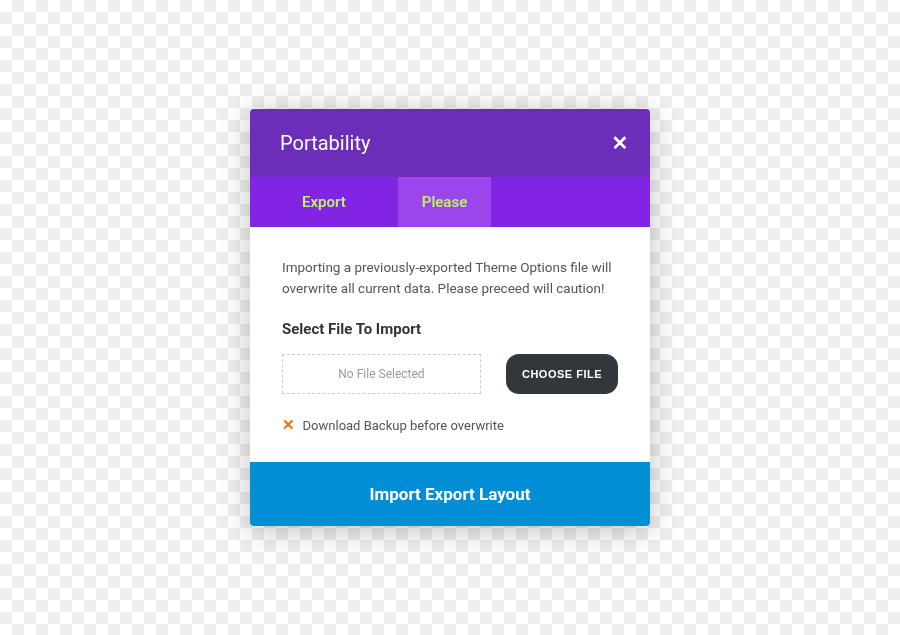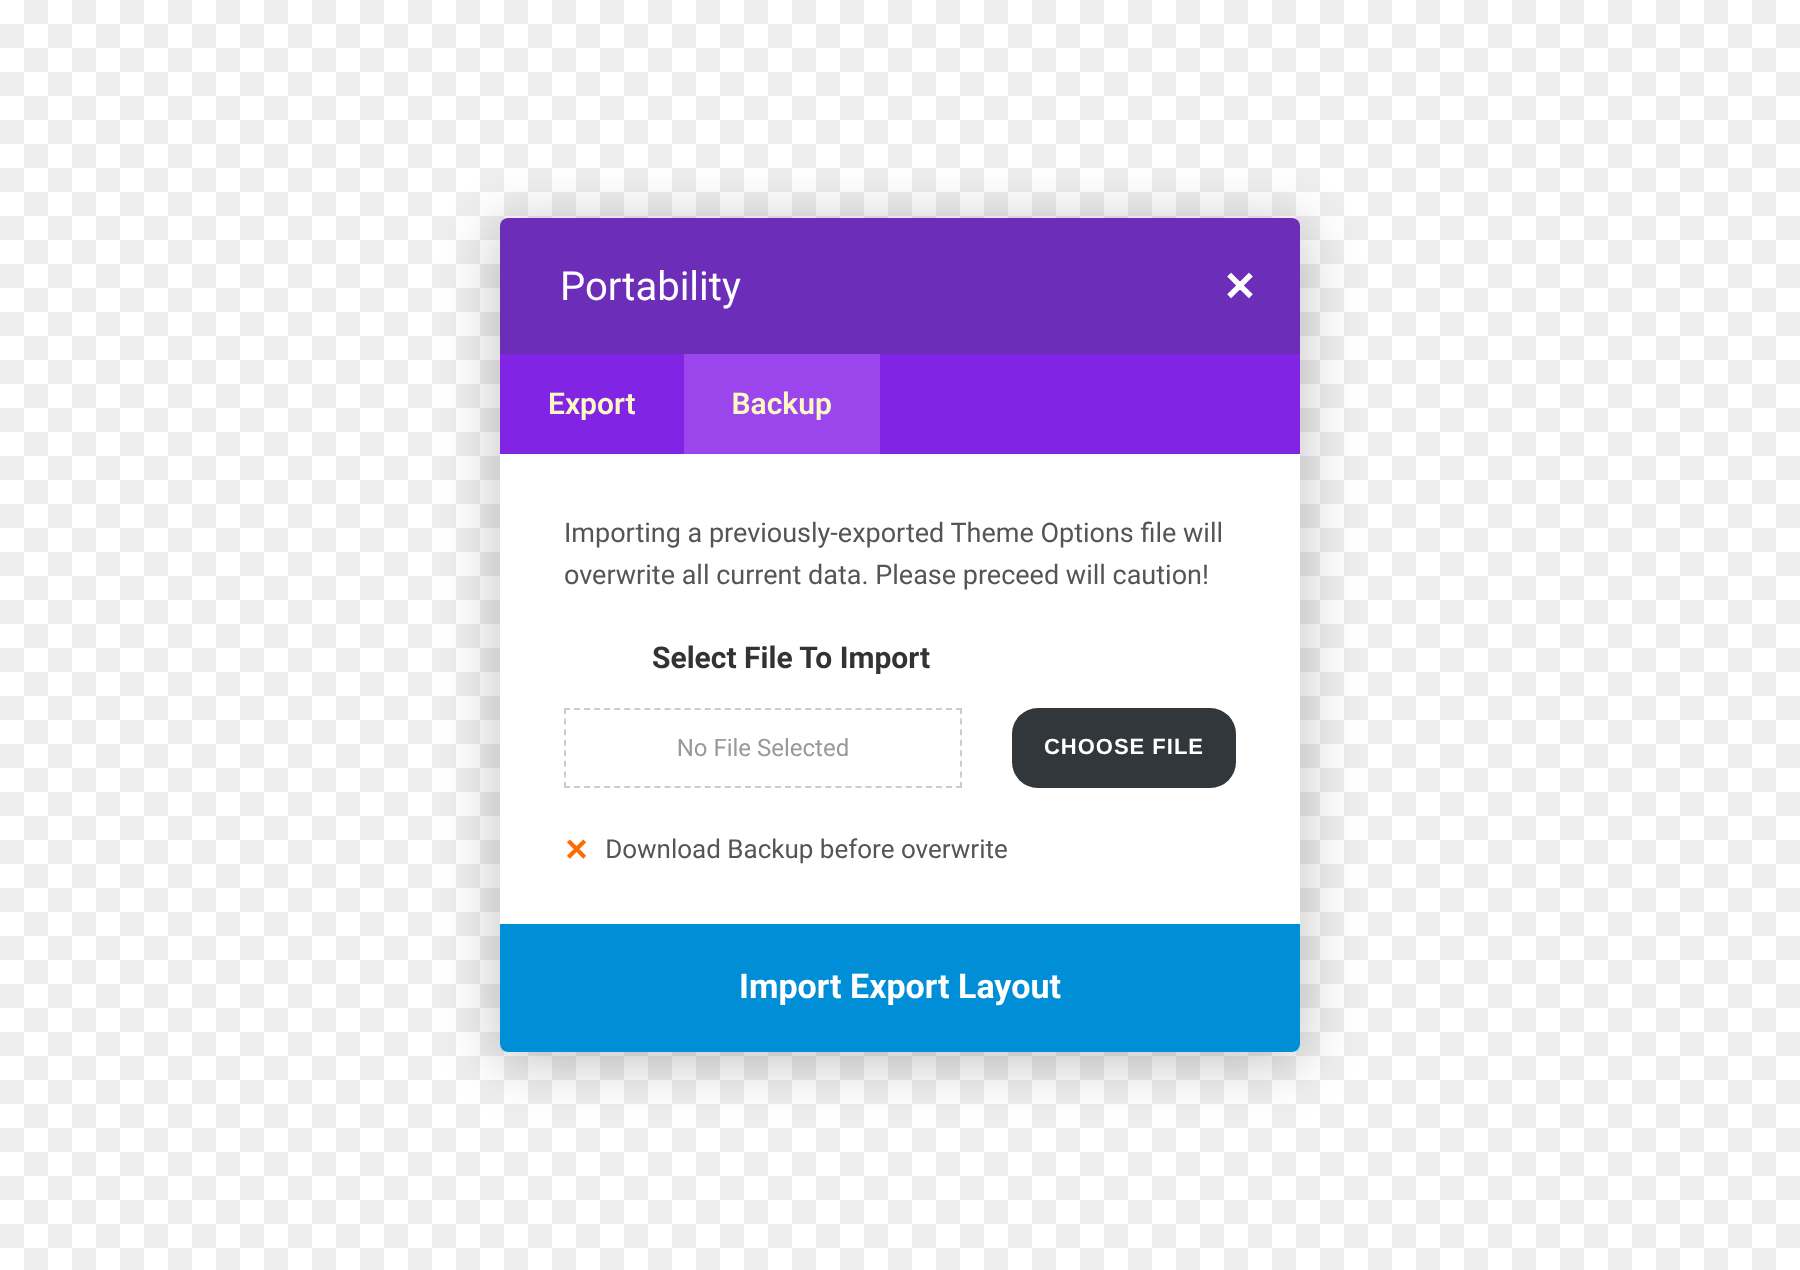--- a/index.html
+++ b/index.html
@@ -53,44 +53,44 @@
       display: flex;
       align-items: center;
       justify-content: center;
       cursor: pointer;
     }
     .tabs {
       background: #8224e3;
       display: flex;
     }
     .tab {
-      color: #fef9c3;
+      color: #bef264;
       font-size: 15px;
       font-weight: 600;
       padding: 16px 24px;
       cursor: pointer;
+      margin-left: 28px;
     }
     .tab.active {
       background: #9b45ec;
     }
     .modal-body {
       padding: 30px 32px 28px 32px;
     }
     .description {
       color: #555;
       font-size: 13.5px;
       line-height: 1.55;
       margin-bottom: 22px;
     }
     .section-label {
       color: #333;
       font-size: 15px;
       font-weight: 700;
       margin-bottom: 16px;
-      margin-left: 44px;
     }
     .file-row {
       display: flex;
       gap: 25px;
       margin-bottom: 22px;
     }
     .file-placeholder {
       flex: 1;
       border: 1.5px dashed #ccc;
       display: flex;
@@ -140,21 +140,21 @@
 
 <div class="modal">
   <div class="modal-header">
     <div class="modal-title">Portability</div>
     <div class="close-btn">
       <span>✕</span>
     </div>
   </div>
   <div class="tabs">
     <div class="tab">Export</div>
-    <div class="tab active">Backup</div>
+    <div class="tab active">Please</div>
   </div>
   <div class="modal-body">
     <p class="description">Importing a previously-exported Theme Options file will overwrite all current data. Please preceed will caution!</p>
     <div class="section-label">Select File To Import</div>
     <div class="file-row">
       <div class="file-placeholder">
         <span>No File Selected</span>
       </div>
       <button class="choose-file-btn">CHOOSE FILE</button>
     </div>

